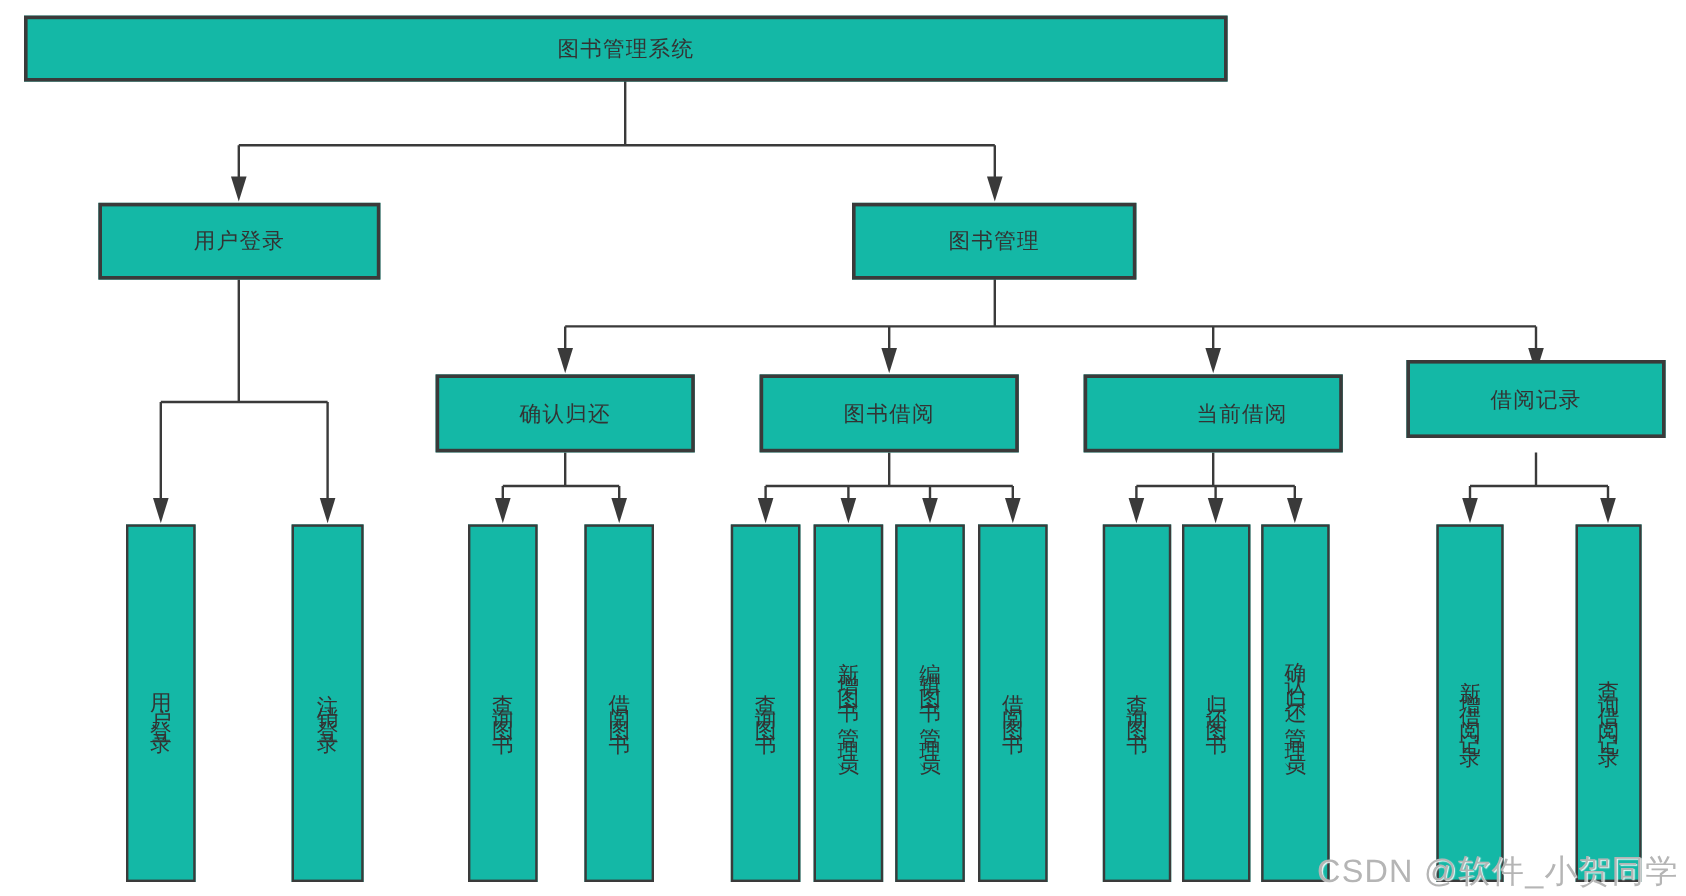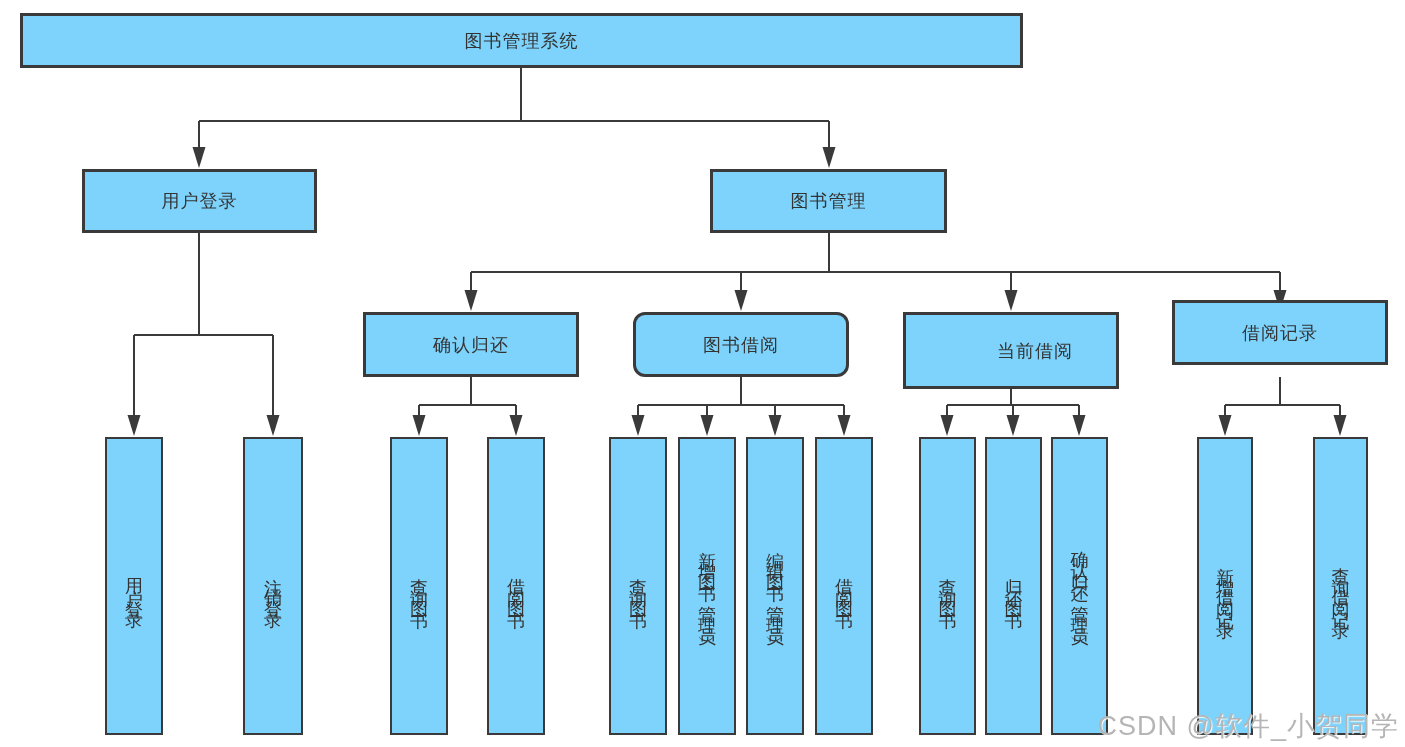--- a/index.html
+++ b/index.html
@@ -14,21 +14,21 @@
   }
   .edges {
     position: absolute;
     left: 0; top: 0;
     width: 1405px; height: 747px;
     pointer-events: none;
   }
   .node {
     position: absolute;
     box-sizing: border-box;
-    background: #7dd3fc;
+    background: #14b8a6;
     border: 2px solid #3a3a3a;
     display: flex;
     align-items: center;
     justify-content: center;
     font-size: 18px;
     letter-spacing: 1px;
     white-space: nowrap;
   }
   .node.root { border-width: 3px; }
   .node.header { border-width: 3px; }
@@ -108,24 +108,24 @@
   <div class="node header" style="left:82px; top:169px; width:235px; height:64px;">
     <span>用户登录</span>
   </div>
   <div class="node header" style="left:710px; top:169px; width:237px; height:64px;font-family:Liberation Mono, monospace;">
     <span>图书管理</span>
   </div>
 
   <div class="node header" style="left:363px; top:312px; width:216px; height:65px;">
     <span>确认归还</span>
   </div>
-  <div class="node header" style="left:633px; top:312px; width:216px; height:65px;border-radius:12px;">
+  <div class="node header" style="left:633px; top:312px; width:216px; height:65px;">
     <span>图书借阅</span>
   </div>
-  <div class="node header" style="left:903px; top:312px; width:216px; height:77px;padding-left:48px;">
+  <div class="node header" style="left:903px; top:312px; width:216px; height:65px;padding-left:48px;">
     <span>当前借阅</span>
   </div>
   <div class="node header" style="left:1172px; top:300px; width:216px; height:65px;text-align:right;">
     <span>借阅记录</span>
   </div>
 
   <div class="node leaf" style="left:105px; top:437px; width:58px; height:298px;">
     <span class="vtext">用户登录</span>
   </div>
   <div class="node leaf" style="left:243px; top:437px; width:60px; height:298px;">

